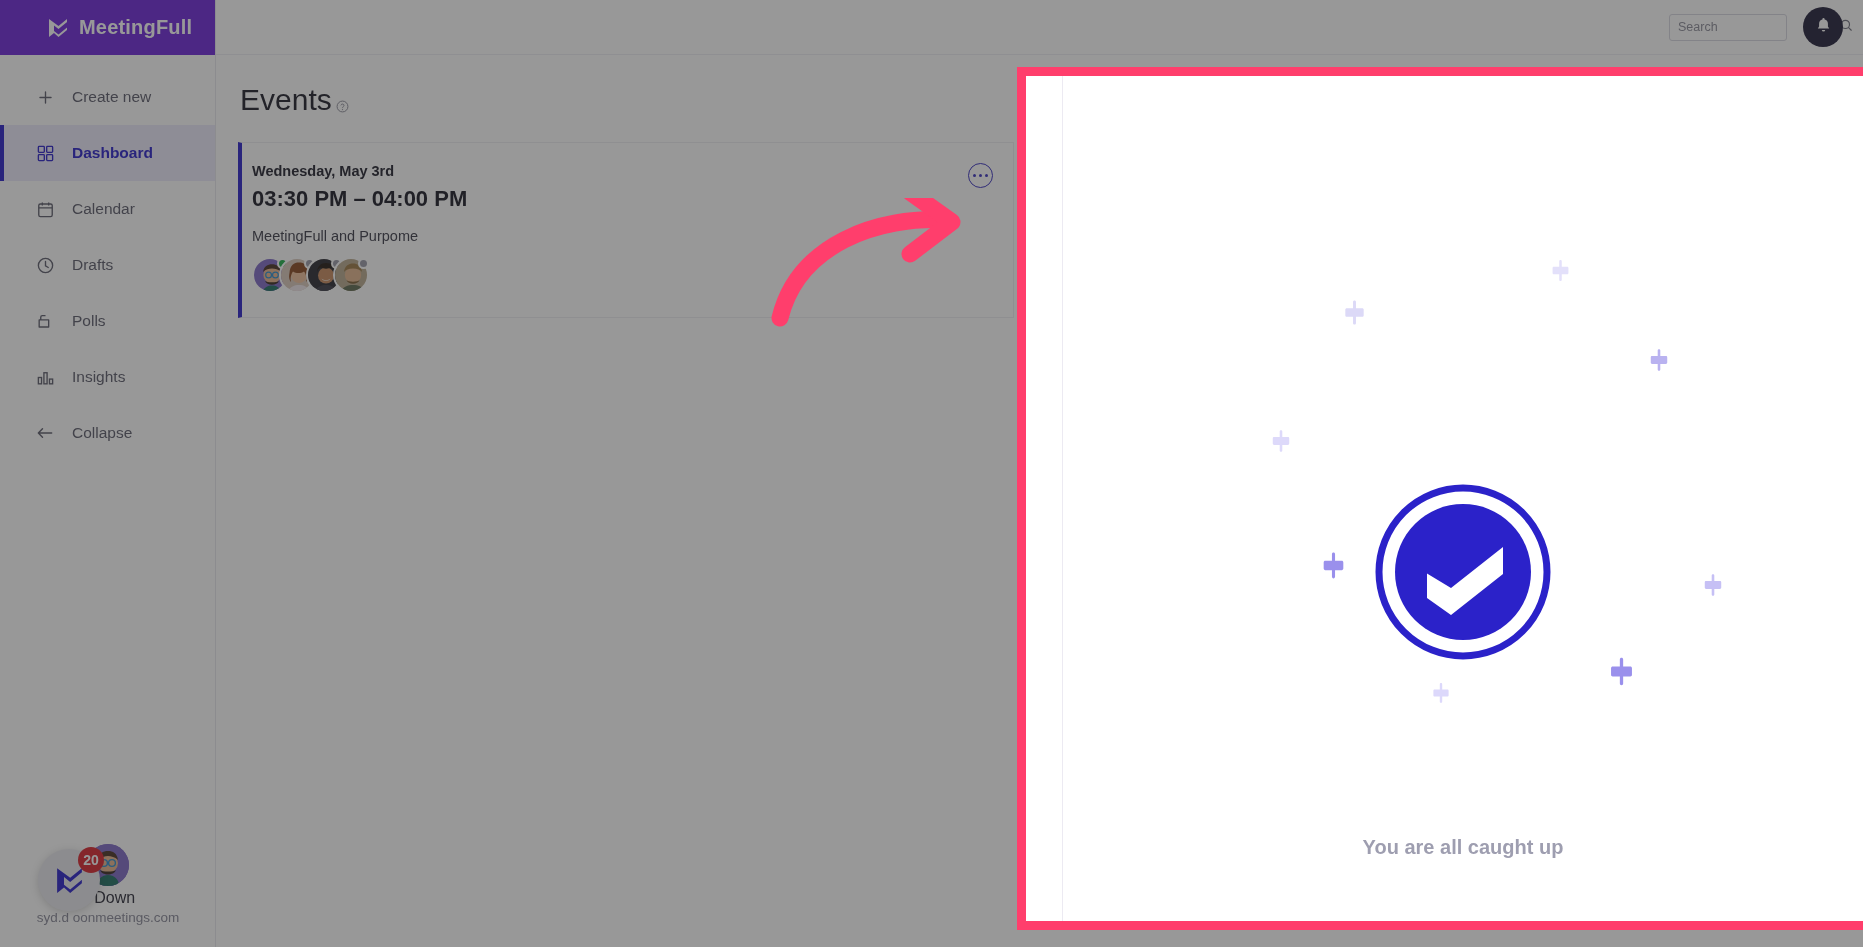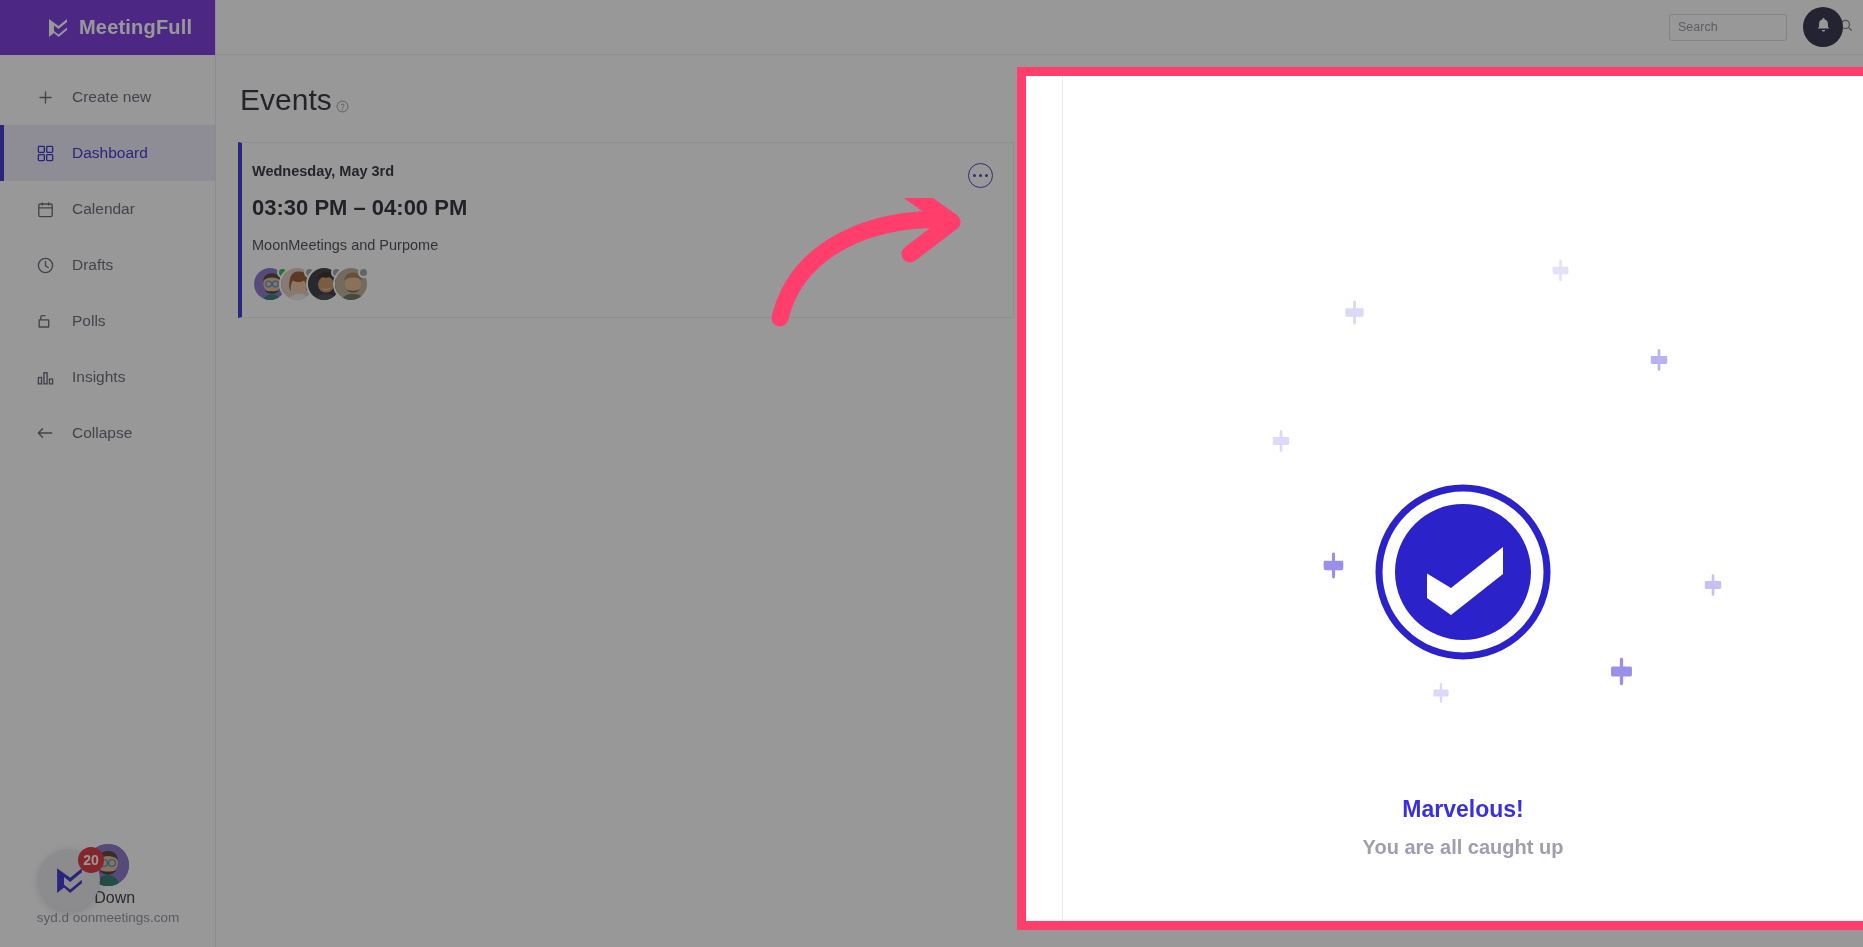--- a/index.html
+++ b/index.html
@@ -29,21 +29,21 @@
   }
   .nav { padding-top: 14px; }
   .nav-item {
     position: relative; height: 56px;
     display: flex; align-items: center; gap: 16px;
     padding-left: 34px; color: #5c5c6b; font-size: 15.5px;
     cursor: pointer;
   }
   .nav-item .ic { width: 22px; height: 22px; flex: none;
     display: flex; align-items: center; justify-content: center; }
-  .nav-item.active { background: #eceafb; color: #2b22c9; font-weight: 400; }
+  .nav-item.active { background: #eceafb; color: #2b22c9; font-weight: 700; }
   .nav-item.active::before {
     content: ""; position: absolute; left: 0; top: 0;
     width: 4px; height: 100%; background: #2b22c9;
   }
   .nav-item.active .ic svg { stroke: #2b22c9; }
   .nav-item .ic svg { stroke: #5c5c6b; }
 
   .profile {
     position: absolute; left: 0; bottom: 22px; width: 216px;
     display: flex; flex-direction: column; align-items: center; gap: 3px;
@@ -106,21 +106,21 @@
   }
   .help-dot { margin-top: 3px; }
 
   .event-card {
     margin: 22px 0 0 22px; width: 776px; height: 176px;
     background: #fff; border: 1px solid #ededf2;
     border-left: 4px solid #2b22c9;
     position: relative; padding: 20px 0 0 10px;
   }
   .ev-date { font-size: 14.5px; font-weight: 700; color: #22222e; }
-  .ev-time { font-size: 22px; font-weight: 700; color: #1b1b27; margin-top: 16px; }
+  .ev-time { font-size: 22px; font-weight: 700; color: #1b1b27; margin-top: 7px; }
   .ev-sub  { font-size: 14.5px; color: #3d3d4a; margin-top: 16px; }
   .ev-avatars { margin-top: 13px; display: flex; }
   .ev-av {
     width: 36px; height: 36px; border-radius: 50%;
     border: 2px solid #fff; margin-left: -9px; position: relative; overflow: visible;
   }
   .ev-av:first-child { margin-left: 0; }
   .ev-av .inner { width: 100%; height: 100%; border-radius: 50%; overflow: hidden; }
   .ev-dot {
     position: absolute; top: -1px; right: -2px;
@@ -330,21 +330,21 @@
           <circle cx="12" cy="12" r="10"></circle>
           <path d="M9.3 9.2a2.8 2.8 0 0 1 5.4 1c0 1.9-2.7 2.2-2.7 4" stroke-linecap="round"></path>
           <circle cx="12" cy="17.6" r="1.1" fill="#8d8d99" stroke="none"></circle>
           </svg>
       </span>
     </div>
 
     <div class="event-card">
       <div class="ev-date">Wednesday, May 3rd</div>
       <div class="ev-time">03:30 PM – 04:00 PM</div>
-      <div class="ev-sub">MoonMeetings and Purpome</div>
+      <div class="ev-sub">MeetingFull and Purpome</div>
 
       <div class="ev-avatars">
         <div class="ev-av">
           <div class="inner"><svg viewBox="0 0 36 36" width="36" height="36">
             <rect width="36" height="36" fill="#7f6ac6"></rect>
             <path d="M8 36c0-6 4.5-9.5 10-9.5S28 30 28 36z" fill="#1f6f62"></path>
             <circle cx="18" cy="16" r="8.6" fill="#e8b48d"></circle>
             <path d="M9 13c1-6 4.5-7.8 9-7.8s8 1.8 9 7.8c-2.6-2.6-6-3.5-9-3.5S11.6 10.4 9 13z" fill="#4a3226"></path>
             <path d="M11 22c1.8 5 12.2 5 14 0-1.8 1.8-12.2 1.8-14 0z" fill="#3a2b22"></path>
             <circle cx="14.6" cy="16" r="2.9" fill="none" stroke="#2f8fd0" stroke-width="1.2"></circle>
@@ -454,21 +454,20 @@
             </span>
 
             <div class="badge-circle">
               <svg viewBox="0 0 176 176" width="176" height="176">
                 <circle cx="88" cy="88" r="84" fill="none" stroke="#2b22c9" stroke-width="7"></circle>
                 <circle cx="88" cy="88" r="68" fill="#2b22c9"></circle>
                 <path d="M52 89.5 L52 114 L76 131 L128 90 L128 63 L76 104 Z" fill="#ffffff"></path>
               </svg>
             </div>
 
-            <div class="empty-title">Marvelous!</div>
             <div class="empty-sub">You are all caught up</div>
           </div>
         </div>
 
       </div>
     </div>
   </div>
 
 </div>
 

